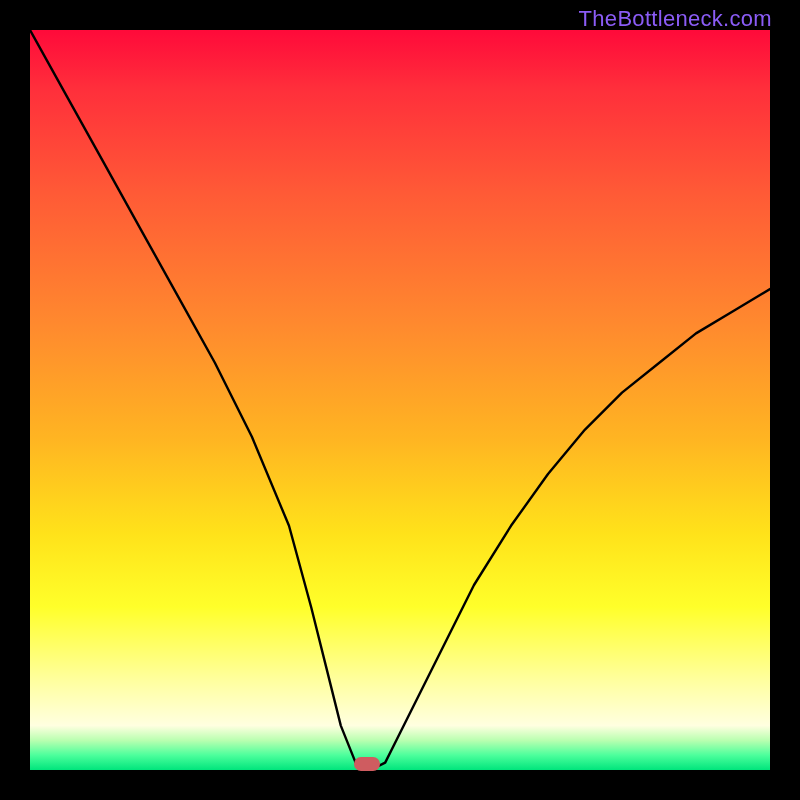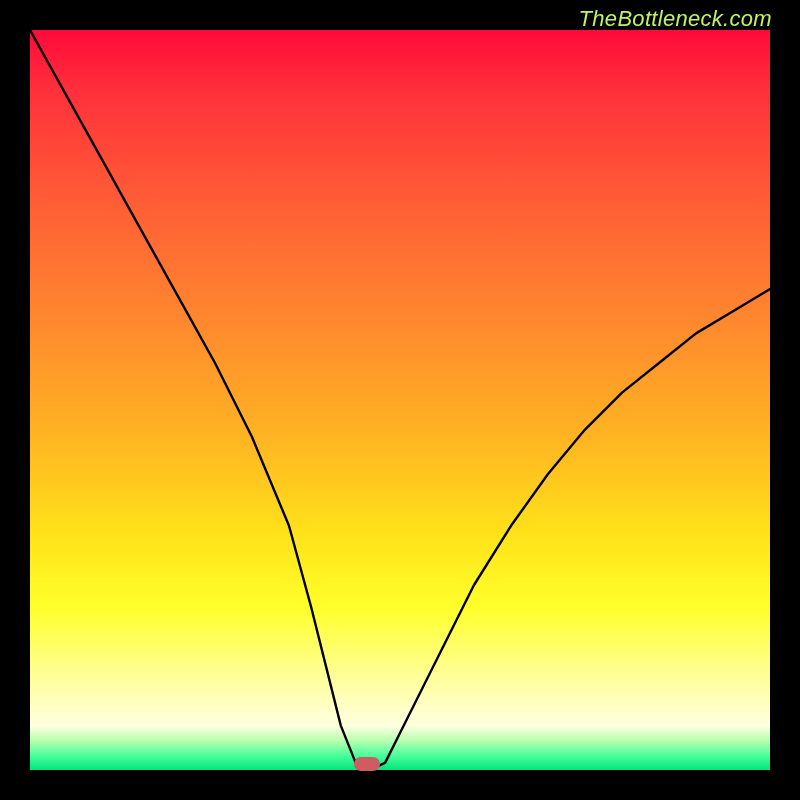--- a/index.html
+++ b/index.html
@@ -37,26 +37,25 @@
       #ffffe0 94%,
       #b9ffb0 96%,
       #4cff9c 98%,
       #00e57c 100%
     );
   }
   .watermark {
     position: absolute;
     top: 6px;
     right: 28px;
-    color: #bef264;
+    color: #8b5cf6;
     font-size: 22px;
     font-weight: 500;
     letter-spacing: 0.3px;
     pointer-events: none;
-    font-style: italic;
   }
   .curve {
     position: absolute;
     left: 0;
     top: 0;
     width: 740px;
     height: 740px;
     pointer-events: none;
   }
   .marker {

